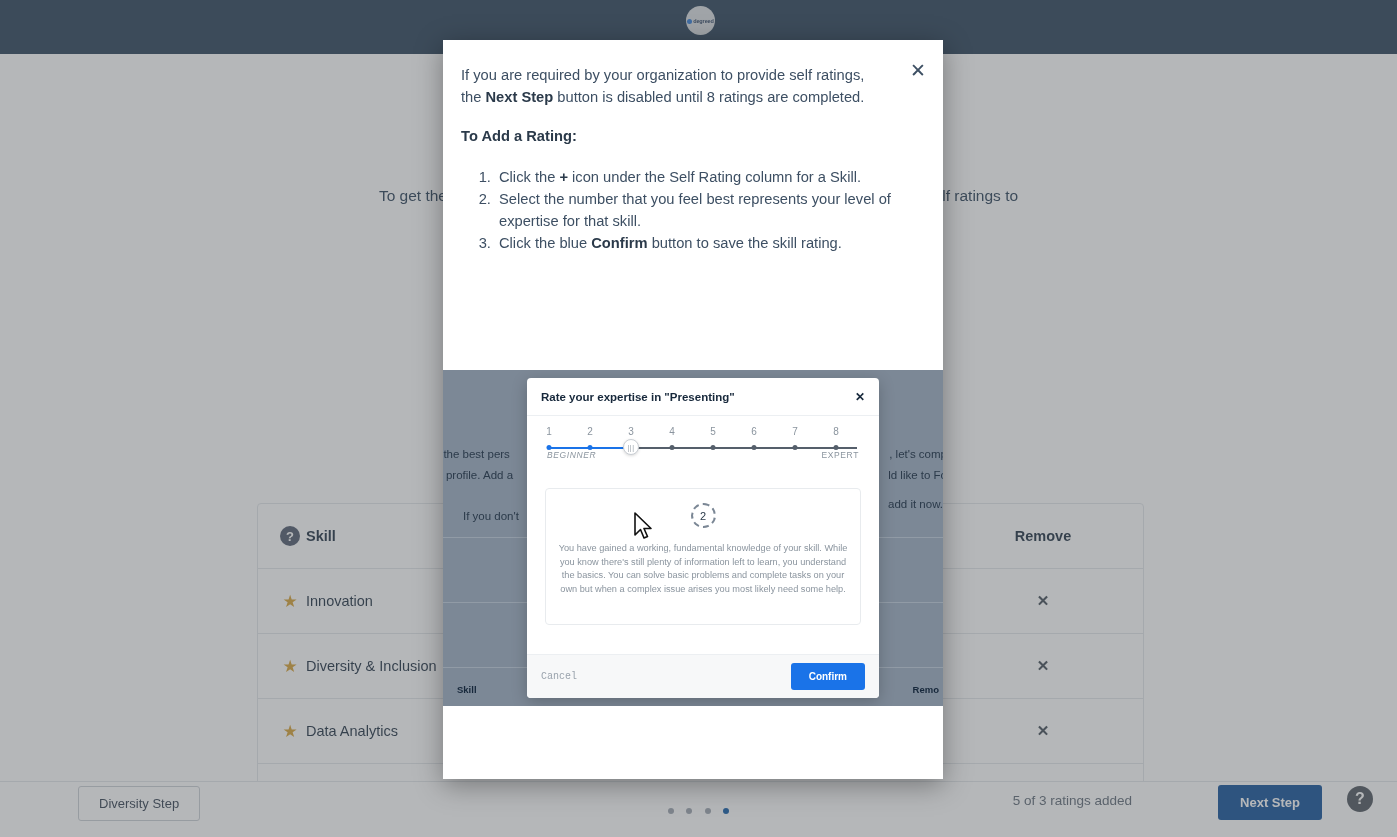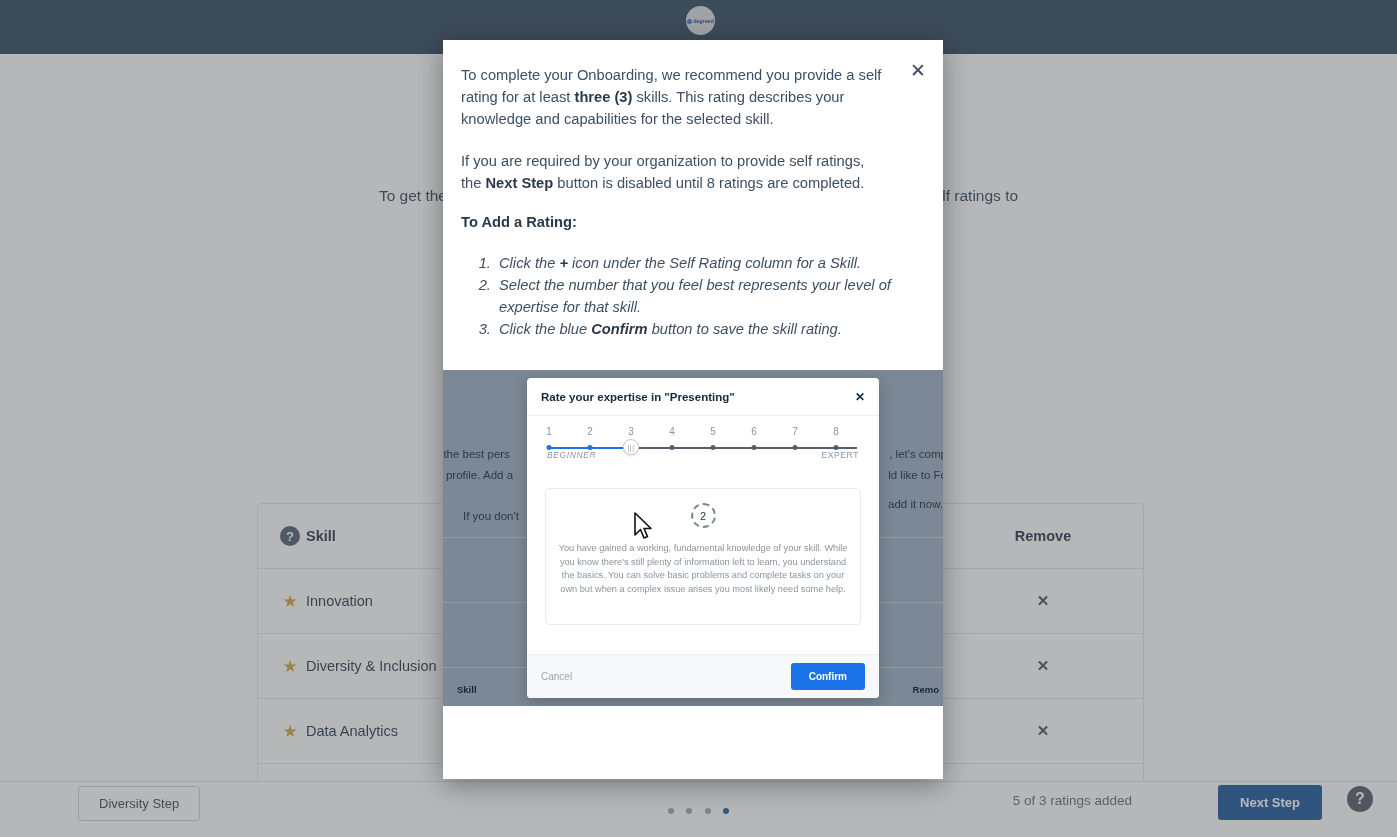--- a/index.html
+++ b/index.html
@@ -121,21 +121,21 @@
     width: 22px; height: 22px; cursor: pointer;
     color: #3d4f63; font-size: 19px; line-height: 22px; text-align: center;
     font-weight: 300;
   }
   .tour-p {
     font-size: 14.7px; line-height: 22px; color: #3d4f63;
     margin-bottom: 20px; padding-right: 22px;
   }
   .tour-p strong { color: #2b3a4a; font-weight: 700; }
   .tour-h { font-size: 14.7px; font-weight: 700; color: #2b3a4a; margin-bottom: 22px; }
-  .tour-ol { margin: 0 0 0 34px; padding: 0; font-style: italic; }
+  .tour-ol { margin: 0 0 0 34px; padding: 0; }
   .tour-ol li {
     font-size: 14.7px; line-height: 22px; color: #3d4f63; margin-bottom: 0px;
     padding-left: 4px;
   }
   .tour-ol li strong { font-weight: 700; color: #2b3a4a; }
 
   
   .tour-shot {
     position: absolute; left: 0px; top: 330px; width: 500px; height: 336px;
     background: #7c8896; overflow: hidden;
@@ -198,21 +198,21 @@
     display: flex; align-items: center; justify-content: center;
     font-size: 11px; color: #2b3a4a; font-weight: 400;
   }
   .desc-text { font-size: 9.2px; line-height: 13.5px; color: #8a949e; }
 
   .idlg-foot {
     height: 44px; background: #f7f8f9; border-top: 1px solid #eceff2;
     display: flex; align-items: center; justify-content: space-between;
     padding: 0 14px;
   }
-  .idlg-cancel { font-size: 10px; color: #9aa3ad; cursor: pointer; }
+  .idlg-cancel { font-size: 10px; color: #9aa3ad; cursor: pointer; font-family: Liberation Mono, monospace; }
   .idlg-confirm {
     background: #1a73e8; color: #fff; border: none; border-radius: 3px;
     font-size: 10px; font-weight: 700; padding: 8px 18px; cursor: pointer;
   }
 
   .tour-foot {
     margin-top: auto; height: 73px; position: relative;
     display: flex; align-items: center; padding: 0 22px;
   }
   .tour-done {
@@ -305,21 +305,20 @@
     <div class="help-fab">?</div>
   </div>
 
   <div class="dim-overlay"></div>
 
   <div class="tour-modal">
 
     <div class="tour-body">
       <div class="tour-close">✕</div>
 
-      <p class="tour-p"><span>To complete your Onboarding, we recommend you provide a self rating for at least </span><strong>three (3)</strong><span> skills. This rating describes your knowledge and capabilities for the selected skill.</span></p>
 
       <p class="tour-p"><span>If you are required by your organization to provide self ratings, the </span><strong>Next Step</strong><span> button is disabled until 8 ratings are completed.</span></p>
 
       <div class="tour-h">To Add a Rating:</div>
 
       <ol class="tour-ol">
         <li><span>Click the </span><strong>+</strong><span> icon under the Self Rating column for a Skill.</span></li>
         <li><span>Select the number that you feel best represents your level of expertise for that skill.</span></li>
         <li><span>Click the blue </span><strong>Confirm</strong><span> button to save the skill rating.</span></li>
       </ol>

